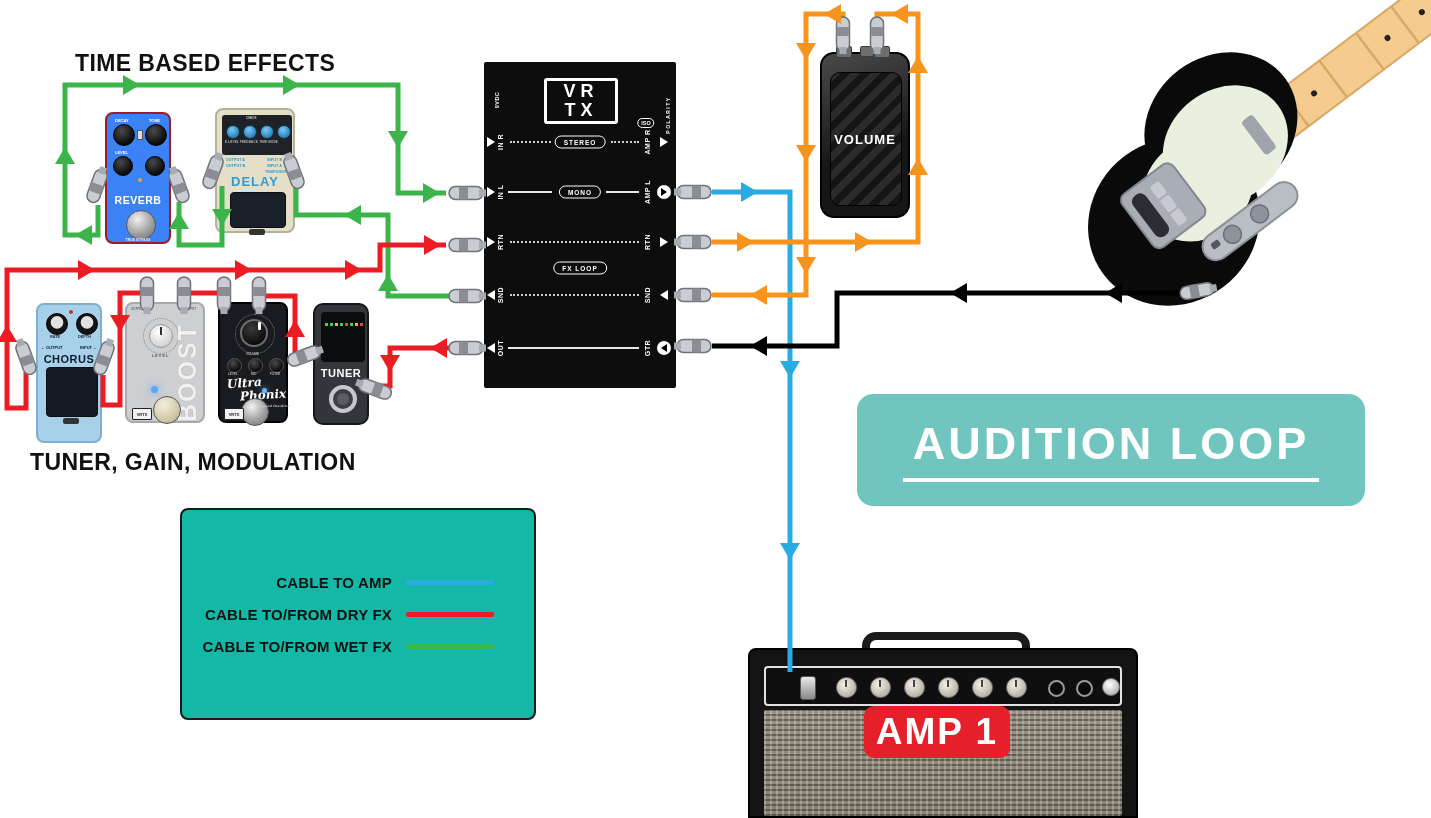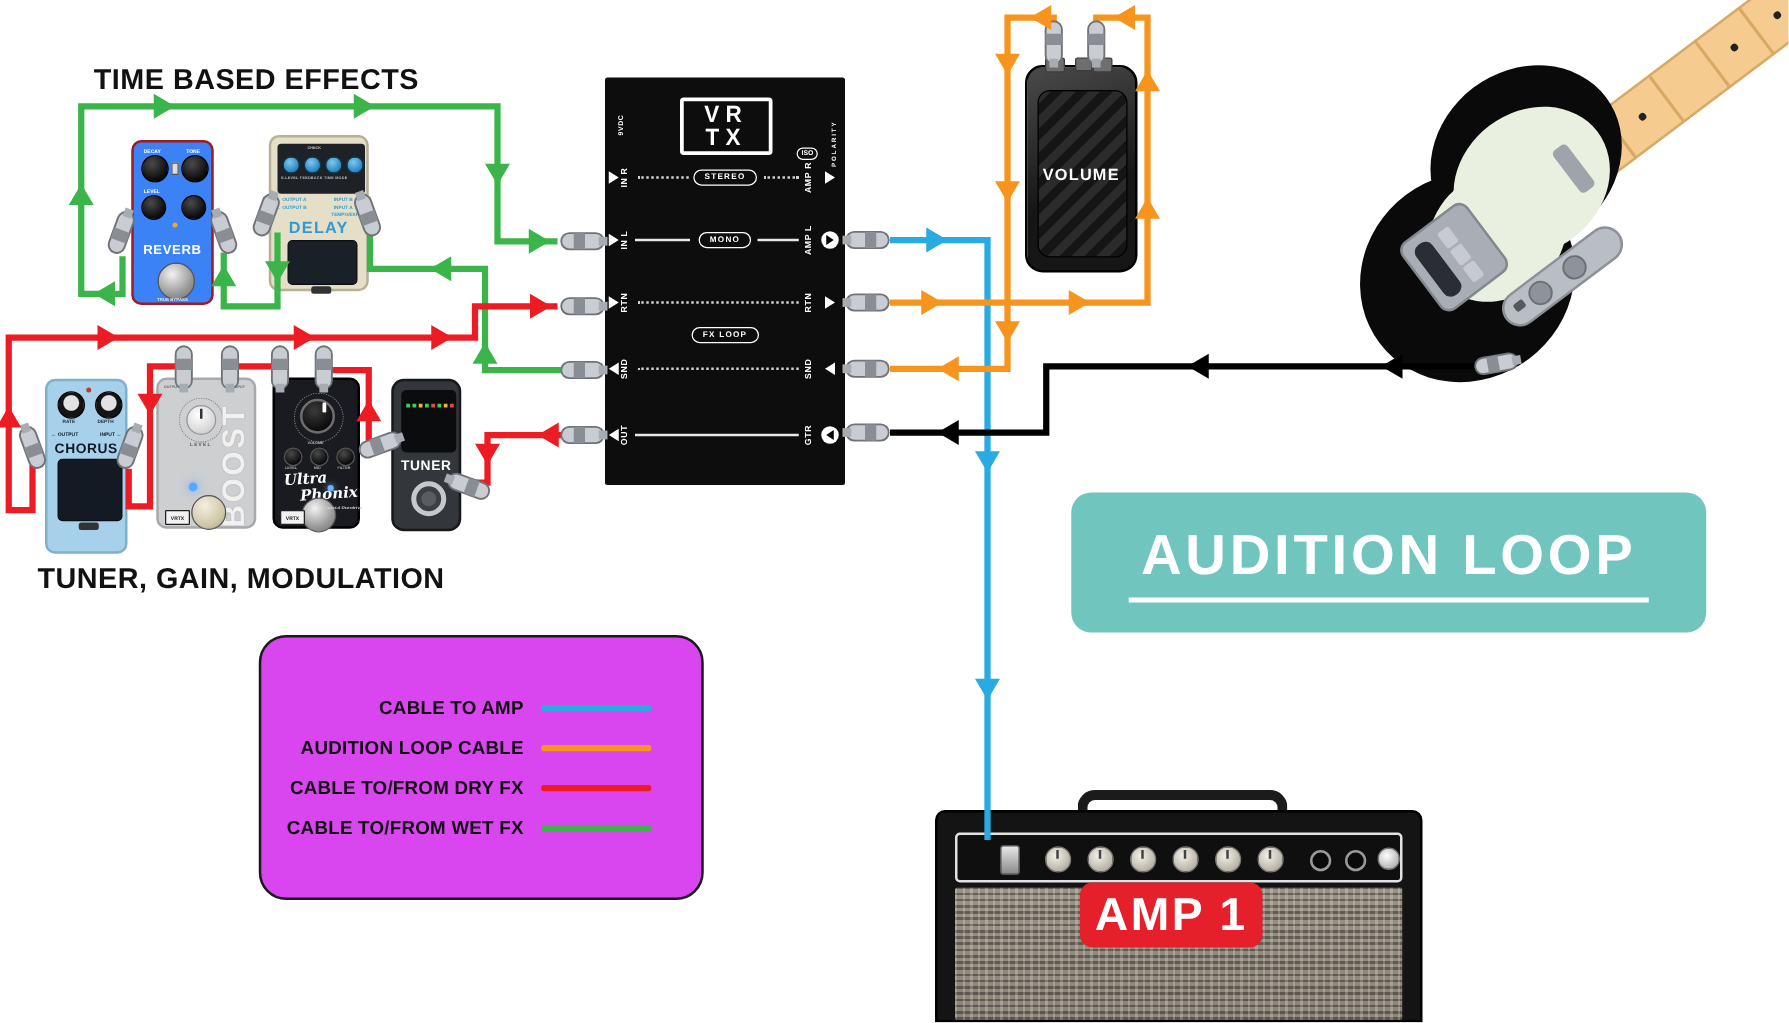--- a/index.html
+++ b/index.html
@@ -1,22 +1,22 @@
 <!DOCTYPE html>
 <html><head>
 <meta charset="utf-8">
 <style>
   html,body{margin:0;padding:0;background:#fff;font-family:"Liberation Sans",sans-serif;}
   #canvas{position:relative;width:1431px;height:818px;background:#fff;overflow:hidden;}
   
   .group-title{position:absolute;font-weight:900;font-size:23px;color:#111;letter-spacing:.4px;}
   
-  #legend{position:absolute;left:180px;top:508px;width:356px;height:212px;background:#d946ef;
-    border:2.5px solid #1a1a1a;border-radius:22px;display:flex;flex-direction:column;
-    justify-content:center;gap:15px;padding:6px 0;box-sizing:border-box;margin-left:27px;}
+  #legend{position:absolute;left:180px;top:508px;width:356px;height:212px;background:#14b8a6;
+    border:2.5px solid #1a1a1a;border-radius:8px;display:flex;flex-direction:column;
+    justify-content:center;gap:15px;padding:6px 0;box-sizing:border-box;}
   .legend-row{display:flex;align-items:center;justify-content:flex-end;gap:14px;padding-right:40px;}
   .legend-label{font-weight:900;font-size:15px;color:#111;letter-spacing:.2px;}
   .legend-swatch{width:88px;height:5px;border-radius:2px;flex:0 0 auto;}
   
   #banner{position:absolute;left:857px;top:394px;width:508px;height:112px;border-radius:16px;
     display:flex;align-items:center;justify-content:center;}
   #banner span{color:#fff;font-weight:900;font-size:45px;letter-spacing:3px;
     border-bottom:4px solid #fff;padding:0 10px 8px;}
   
   #unit{position:absolute;left:484px;top:62px;width:192px;height:326px;background:#0D0D0D;border-radius:2px;}
@@ -88,24 +88,20 @@
   <div class="group-title" style="left:30px;top:430px;margin-top:19px;">TUNER, GAIN, MODULATION</div>
 
   <div id="banner" style="background: rgb(112, 198, 190);">
     <span>AUDITION LOOP</span>
   </div>
 
   <div id="legend">
     <div class="legend-row">
       <span class="legend-label">CABLE TO AMP</span>
       <span class="legend-swatch" style="background: rgb(41, 171, 226);"></span>
-    </div>
-    <div class="legend-row">
-      <span class="legend-label">AUDITION LOOP CABLE</span>
-      <span class="legend-swatch" style="background: rgb(247, 148, 30);"></span>
     </div>
     <div class="legend-row">
       <span class="legend-label">CABLE TO/FROM DRY FX</span>
       <span class="legend-swatch" style="background: rgb(237, 28, 36);"></span>
     </div>
     <div class="legend-row">
       <span class="legend-label">CABLE TO/FROM WET FX</span>
       <span class="legend-swatch" style="background: rgb(59, 181, 74);"></span>
     </div>
   </div>

